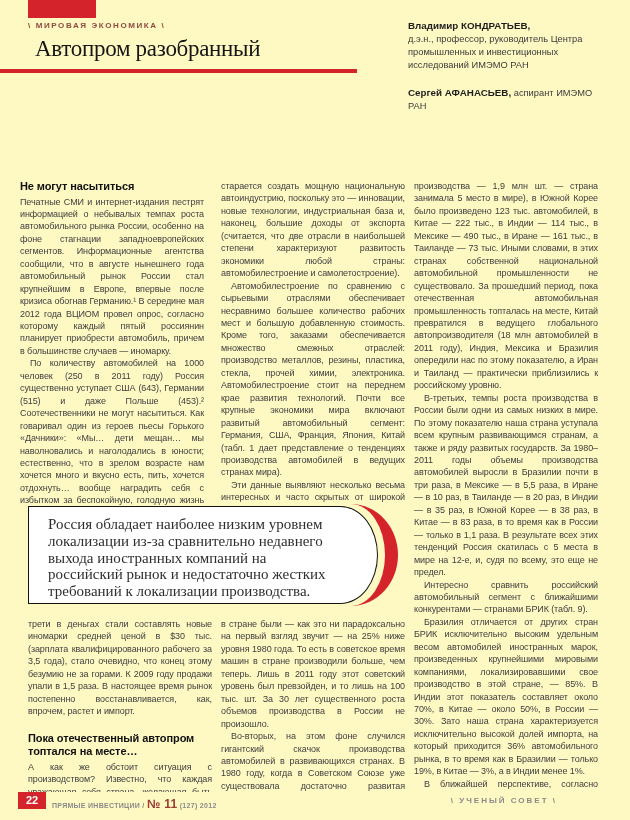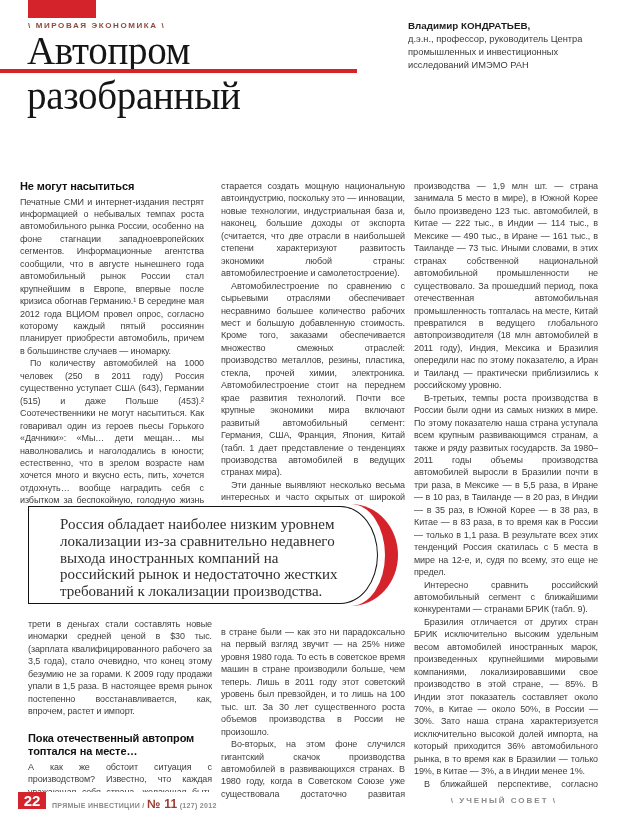--- a/index.html
+++ b/index.html
@@ -1,23 +1,23 @@
 <!DOCTYPE html>
 <html><head>
 <meta charset="utf-8">
 <style>
   html,body{margin:0;padding:0;background:#e8e8e8;}
-  .page{position:relative;width:630px;height:820px;background:#ffffff;overflow:hidden;
+  .page{position:relative;width:630px;height:820px;background:#fef9c3;overflow:hidden;
         font-family:"Liberation Sans",sans-serif;-webkit-font-smoothing:antialiased;}
 
   .top-tab{position:absolute;left:28px;top:0;width:68px;height:18px;background:#d5232b;}
   .kicker{position:absolute;left:28px;top:21px;font-size:8px;font-weight:bold;
           letter-spacing:1.6px;color:#8e4a41;}
-  .title{position:absolute;left:27px;top:28px;margin:0;width:380px;
-         font-family:"Liberation Serif",serif;font-weight:500;font-size:39px;color:#151515;
+  .title{position:absolute;left:27px;top:28px;margin:8px;width:380px;
+         font-family:"Liberation Serif",serif;font-weight:500;font-size:23px;color:#151515;
          letter-spacing:-0.3px;}
   .red-rule{position:absolute;left:0;top:69px;width:357px;height:4px;background:#d5232b;}
   .lede{position:absolute;left:28px;top:84px;width:366px;margin:0;
         font-family:"Liberation Serif",serif;font-style:italic;font-size:16px;
         line-height:23px;color:#1c1c1c;}
 
   .authors{position:absolute;left:408px;top:20px;width:196px;font-size:9.3px;color:#3a3a3a;}
   .author-name{font-weight:bold;font-size:9.8px;color:#1e1e1e;}
   .author-title{line-height:13px;margin-top:2px;}
   .author2{margin-top:14px;line-height:13px;}
@@ -26,33 +26,33 @@
        font-size:9px;letter-spacing:-0.1px;line-height:12.45px;color:#3e3e3e;
        text-align:justify;}
   .col p{margin:0;}
   .col p.ind{text-indent:10px;}
   .col h3{margin:0 0 2px 0;font-size:11px;line-height:13.5px;color:#111;text-align:left;}
   .col h3.mid{margin-top:14px;}
   .c1t{left:20px; top:180px;height:325px;}
   .c2t{left:221px;top:180px;height:325px;}
   .c3 {left:414px;top:180px;height:612px;}
   .c1b{left:28px; top:618px;height:174px;}
-  .c2b{left:221px;top:618px;height:174px;margin-top:8px;}
+  .c2b{left:221px;top:618px;height:174px;}
 
   .quote-wrap{position:absolute;left:28px;top:506px;width:350px;height:98px;}
   .quote-box{position:absolute;left:0;top:0;right:0;bottom:0;background:#ffffff;
              border:1.4px solid #131313;border-radius:0 46px 46px 0 / 0 60px 60px 0;
-             padding:9px 36px 8px 31px;box-sizing:border-box;overflow:hidden;
+             padding:9px 36px 8px 19px;box-sizing:border-box;overflow:hidden;
              font-family:"Liberation Serif",serif;font-size:15px;line-height:16.8px;color:#2e2e2e;}
   .quote-red{position:absolute;top:-2px;right:-20px;width:34px;height:102px;
              border-right:13px solid #d5232b;
              border-radius:0 100% 100% 0 / 0 50% 50% 0;}
 
   .footer-pagenum{position:absolute;left:18px;top:792px;width:28px;height:17px;
-                  background:#d5232b;color:#ffffff;font-weight:bold;font-size:15px;
+                  background:#d5232b;color:#ffffff;font-weight:bold;font-size:11px;
                   text-align:center;line-height:17px;}
   .footer-journal{position:absolute;left:52px;top:797px;font-size:7px;letter-spacing:0.3px;
                   color:#8a8a8a;font-weight:bold;}
   .footer-journal .issue{color:#9c3b32;font-size:12px;}
   .footer-section{position:absolute;right:73px;top:796px;font-size:8px;letter-spacing:2px;
                   color:#8a8a8a;font-weight:bold;}
 </style>
 </head>
 <body>
 
@@ -60,20 +60,24 @@
 
   <div class="top-tab"></div>
   <div class="kicker">\ МИРОВАЯ ЭКОНОМИКА \</div>
   <h1 class="title">Автопром разобранный</h1>
   <div class="red-rule"></div>
 
   <div class="authors">
     <div>
       <div class="author-name">Владимир КОНДРАТЬЕВ,</div>
       <div class="author-title">д.э.н., профессор, руководитель Центра промышленных и инвестиционных исследований ИМЭМО РАН</div>
+    </div>
+    <div class="author2">
+      <span class="author-name">Сергей АФАНАСЬЕВ,</span>
+      <span>аспирант ИМЭМО РАН</span>
     </div>
   </div>
 
   <div class="col c1t">
     <h3>Не могут насытиться</h3>
     <p>Печатные СМИ и интернет-издания пестрят информацией о небывалых темпах роста автомобильного рынка России, особенно на фоне стагнации западноевропейских сегментов. Информационные агентства сообщили, что в августе нынешнего года автомобильный рынок России стал крупнейшим в Европе, впервые после кризиса обогнав Германию.¹ В середине мая 2012 года ВЦИОМ провел опрос, согласно которому каждый пятый россиянин планирует приобрести автомобиль, причем в большинстве случаев — иномарку.</p>
     <p class="ind">По количеству автомобилей на 1000 человек (250 в 2011 году) Россия существенно уступает США (643), Германии (515) и даже Польше (453).² Соотечественники не могут насытиться. Как говаривал один из героев пьесы Горького «Дачники»: «Мы… дети мещан… мы наволновались и наголодались в юности; естественно, что в зрелом возрасте нам хочется много и вкусно есть, пить, хочется отдохнуть… вообще наградить себя с избытком за беспокойную, голодную жизнь юных дней».</p>
 
   </div>
 

